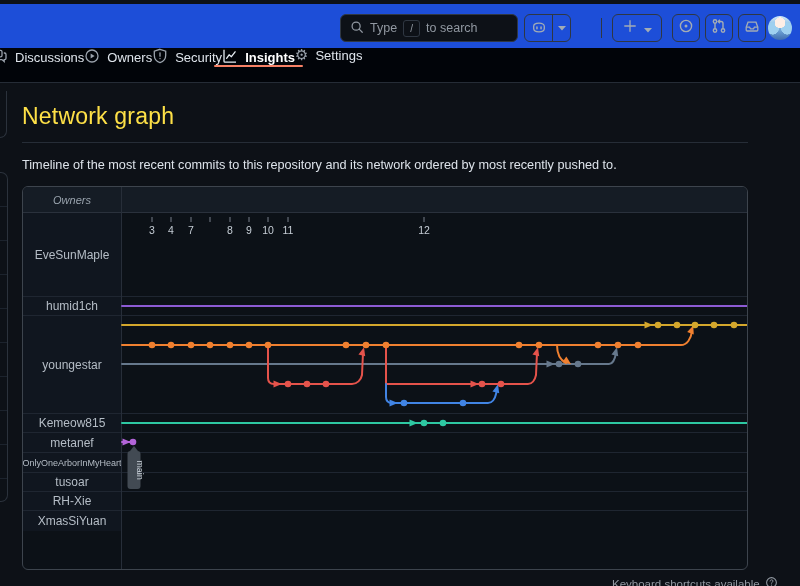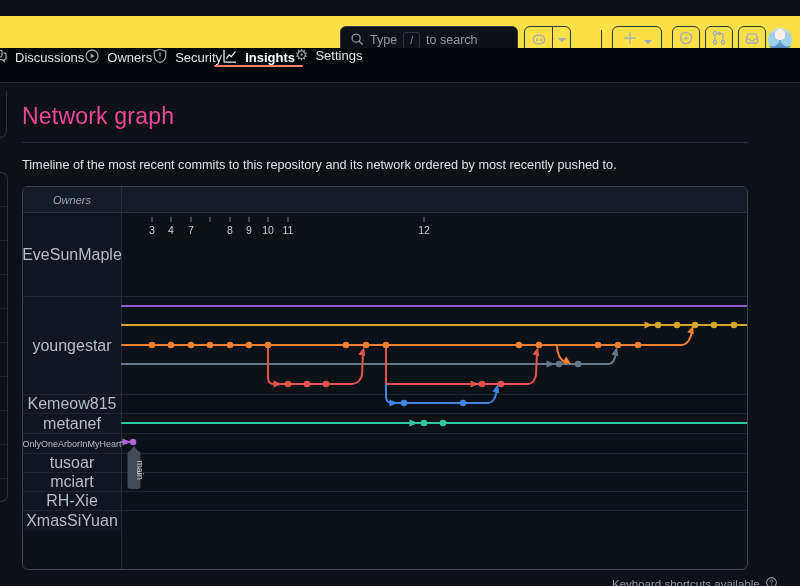--- a/index.html
+++ b/index.html
@@ -2,21 +2,21 @@
 <html><head>
 <meta charset="utf-8">
 <style>
   html,body{margin:0;padding:0;}
   body{
     position:relative;width:800px;height:586px;overflow:hidden;
     background:#0d1117;font-family:"Liberation Sans","DejaVu Sans",sans-serif;
     -webkit-font-smoothing:antialiased;
   }
   
-  .topbar{position:absolute;top:16px;left:0;right:0;height:48px;background:#fde047;}
+  .topbar{position:absolute;top:4px;left:0;right:0;height:48px;background:#1d4ed8;}
   .searchbox{
     position:absolute;left:340px;top:10px;width:178px;height:28px;box-sizing:border-box;
     border:1px solid #2f3742;border-radius:6px;background:#0d1117;
     display:flex;align-items:center;gap:6px;padding:0 9px;color:#9198a1;font-size:12.5px;
   }
   .keyhint{
     display:inline-flex;align-items:center;justify-content:center;
     width:15px;height:15px;border:1px solid #2f3742;border-radius:3px;font-size:10px;color:#9198a1;
   }
   .hbtn{
@@ -50,36 +50,36 @@
   }
   .nav-item:first-child{margin-left:-8px;}
   .nav-item.active{font-weight:700;color:#ffffff;}
   .nav-item.active::after{
     content:"";position:absolute;left:-8px;right:-8px;bottom:0;height:2px;background:#f78166;border-radius:2px;
   }
   .nav-item svg{flex:0 0 auto;}
   .uicon{font-size:15px;color:#9ba3ad;line-height:1;font-family:"DejaVu Sans",sans-serif;}
   
   .main{position:absolute;top:83px;left:22px;width:726px;}
-  .page-title{font-size:23px;font-weight:400;color:#ec4899;margin:20px 0 0 0;letter-spacing:.2px;}
+  .page-title{font-size:23px;font-weight:400;color:#fde047;margin:20px 0 0 0;letter-spacing:.2px;}
   .title-rule{border:none;border-top:1px solid #262d37;margin:12px 0 0 0;}
   .page-desc{font-size:12.7px;color:#dde3ea;margin:15px 0 0 0;}
   
   .ntable{
     position:relative;margin-top:14px;height:384px;box-sizing:border-box;
     border:1px solid #3d444d;border-radius:6px;overflow:hidden;background:#0c1117;
   }
   .nheader{height:26px;background:#151c25;border-bottom:1px solid #2a313c;display:flex;align-items:center;box-sizing:border-box;font-style:italic;}
   .nheader .olabel{width:98px;text-align:center;font-size:11px;color:#9aa4ae;}
   .vsep{position:absolute;left:98px;top:0;bottom:0;width:1px;background:#272e39;}
   .nrow{display:flex;box-sizing:border-box;border-bottom:1px solid #1f2631;}
   .nrow:last-child{border-bottom:none;}
   .nlabel{
     width:98px;display:flex;align-items:center;justify-content:center;
-    font-size:16px;color:#b5bdc6;background:#10161f;cursor:pointer;white-space:nowrap;overflow:hidden;
+    font-size:12px;color:#b5bdc6;background:#10161f;cursor:pointer;white-space:nowrap;overflow:hidden;
   }
   .nlabel.small{font-size:9px;}
   .ngraph{flex:1;}
   .netsvg{position:absolute;left:0;top:26px;pointer-events:none;}
   
   .edgeA{
     position:absolute;left:-29px;top:91px;width:36px;height:47px;box-sizing:border-box;
     border-right:1px solid #2b323c;border-bottom:1px solid #2b323c;border-radius:0 0 7px 0;
   }
   .edgeB{
@@ -224,42 +224,42 @@
 
   <div class="ntable">
     <div class="nheader">
       <div class="olabel">Owners</div>
     </div>
     <div id="nrows">
         <div class="nrow" style="height: 84px;">
           <div class="nlabel">EveSunMaple</div>
           <div class="ngraph"></div>
         </div>
+        <div class="nrow" style="height: 19px;">
+          <div class="nlabel">humid1ch</div>
+          <div class="ngraph"></div>
+        </div>
         <div class="nrow" style="height: 98px;">
           <div class="nlabel">youngestar</div>
           <div class="ngraph"></div>
         </div>
         <div class="nrow" style="height: 19px;">
           <div class="nlabel">Kemeow815</div>
           <div class="ngraph"></div>
         </div>
         <div class="nrow" style="height: 20px;">
           <div class="nlabel">metanef</div>
           <div class="ngraph"></div>
         </div>
         <div class="nrow" style="height: 20px;">
           <div class="nlabel small">OnlyOneArborInMyHeart</div>
           <div class="ngraph"></div>
         </div>
         <div class="nrow" style="height: 19px;">
           <div class="nlabel">tusoar</div>
-          <div class="ngraph"></div>
-        </div>
-        <div class="nrow" style="height: 19px;">
-          <div class="nlabel">mciart</div>
           <div class="ngraph"></div>
         </div>
         <div class="nrow" style="height: 19px;">
           <div class="nlabel">RH-Xie</div>
           <div class="ngraph"></div>
         </div>
         <div class="nrow" style="height: 20px;">
           <div class="nlabel">XmasSiYuan</div>
           <div class="ngraph"></div>
         </div>

